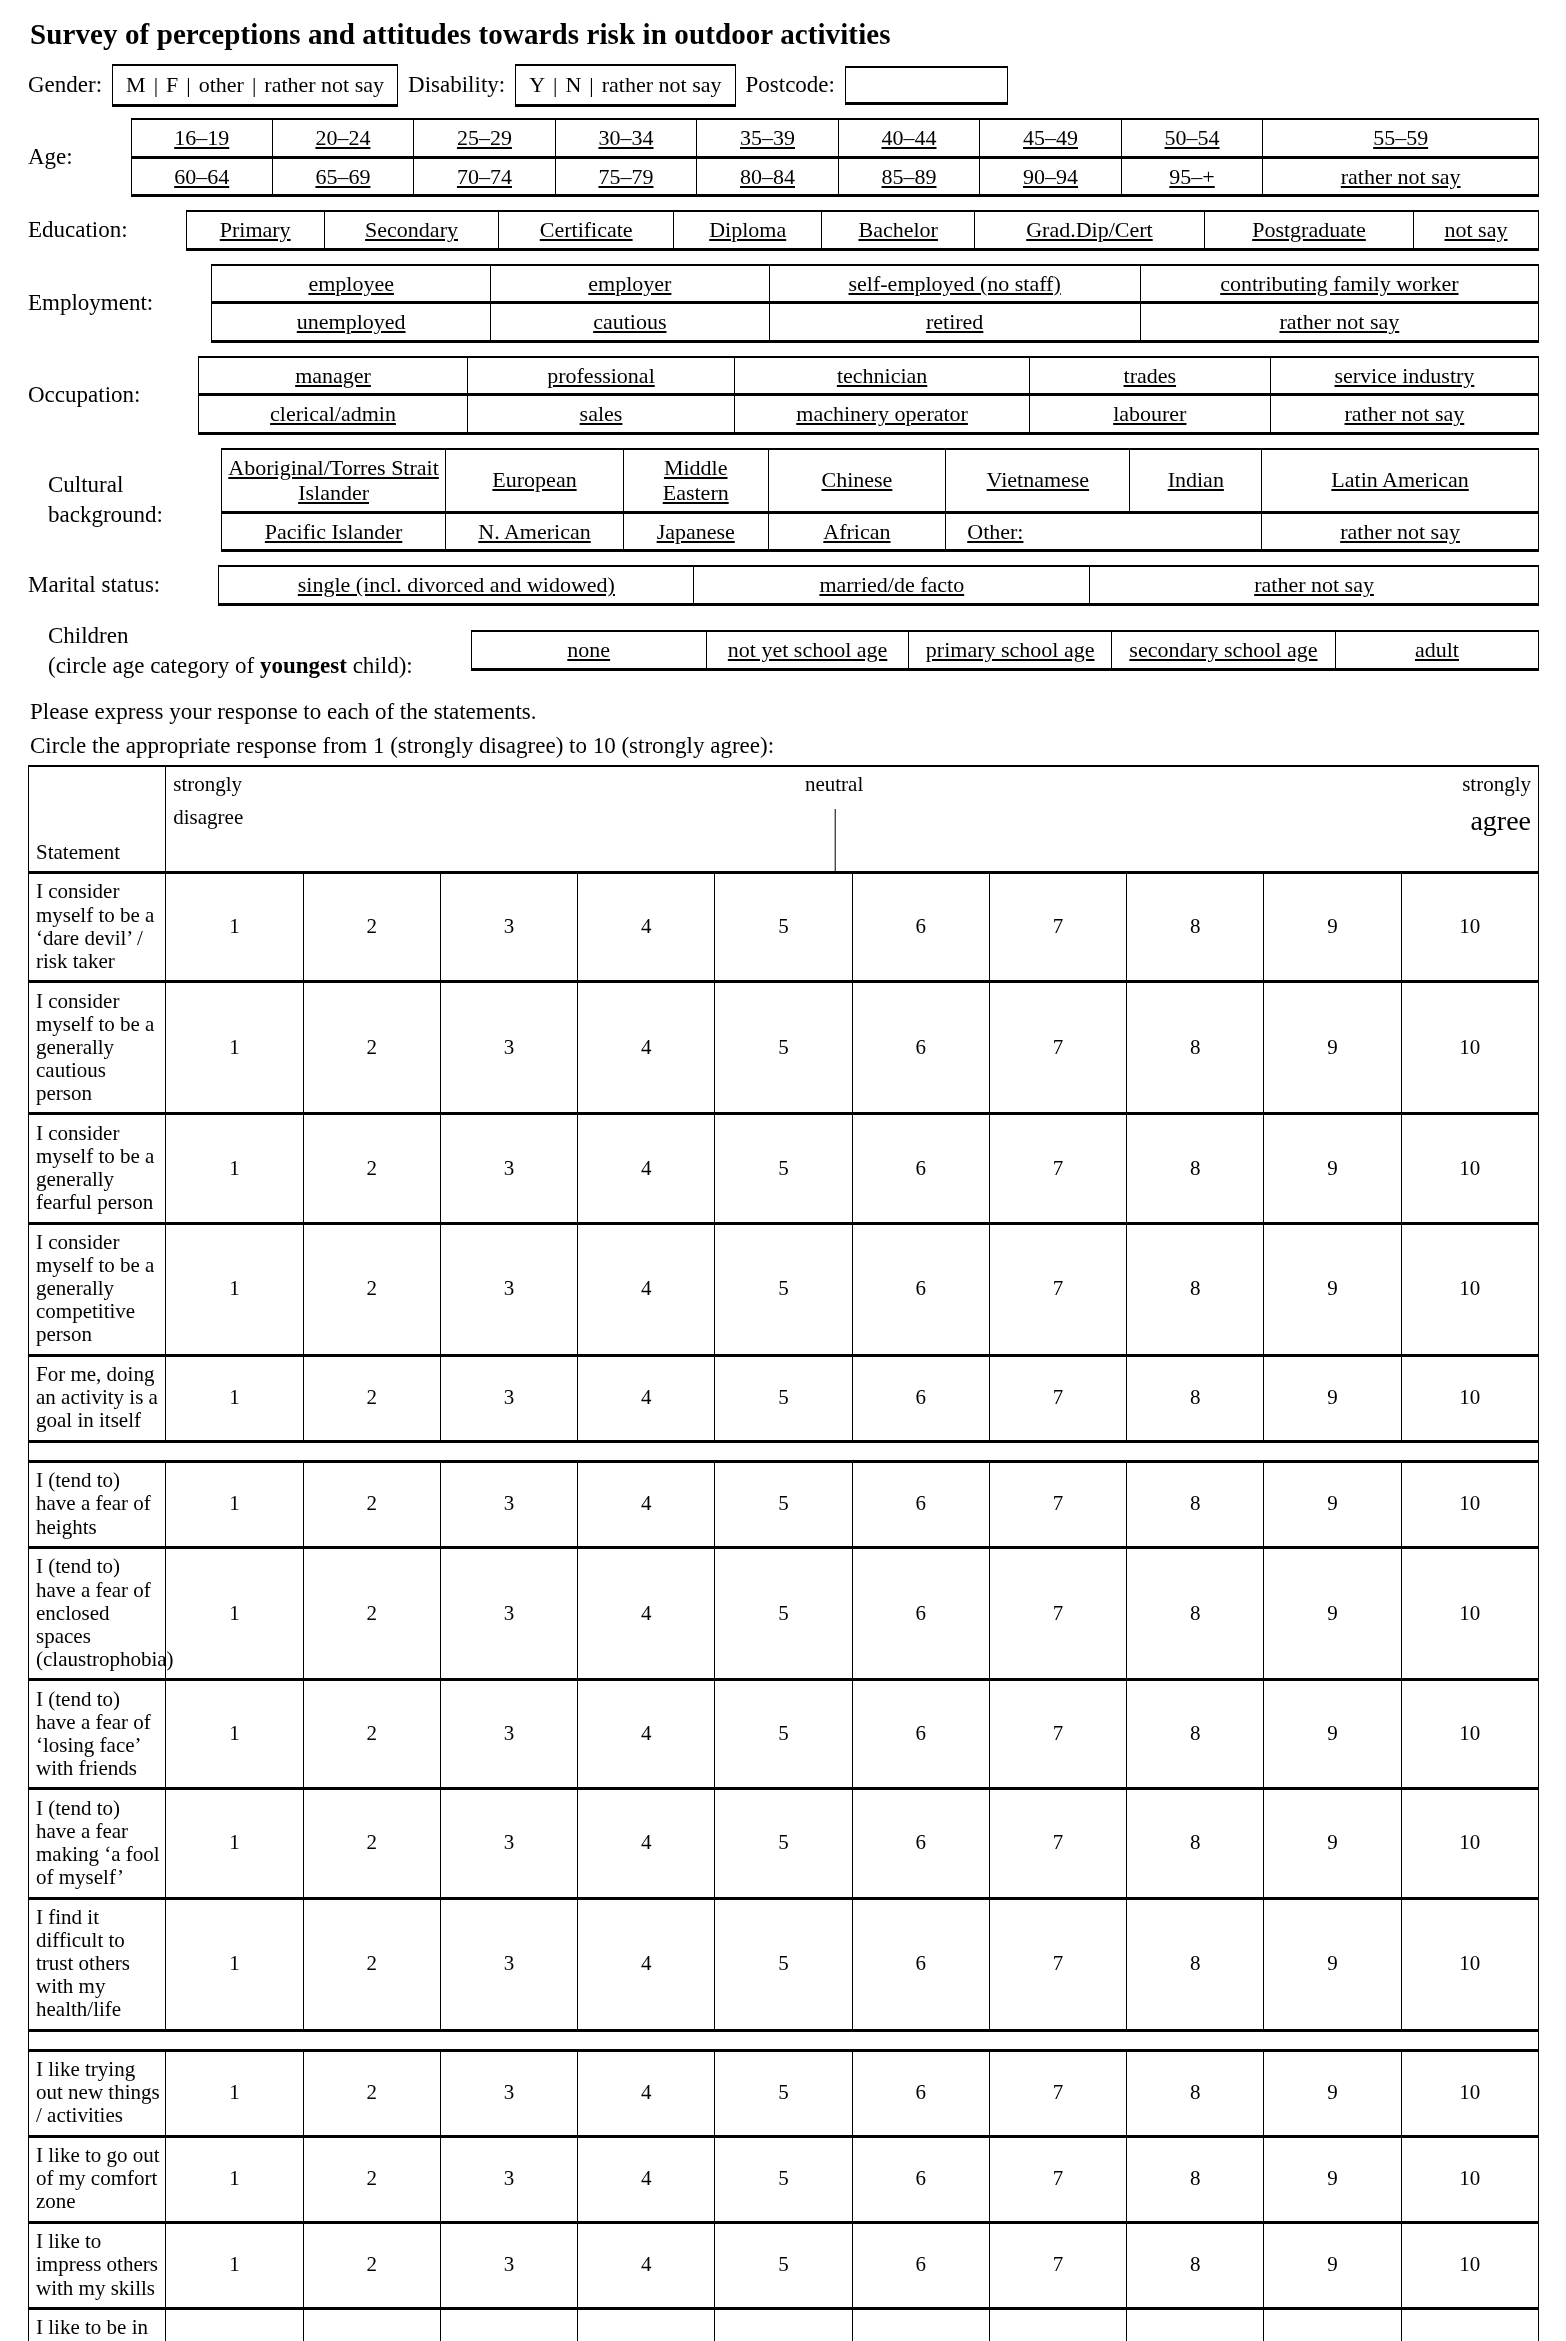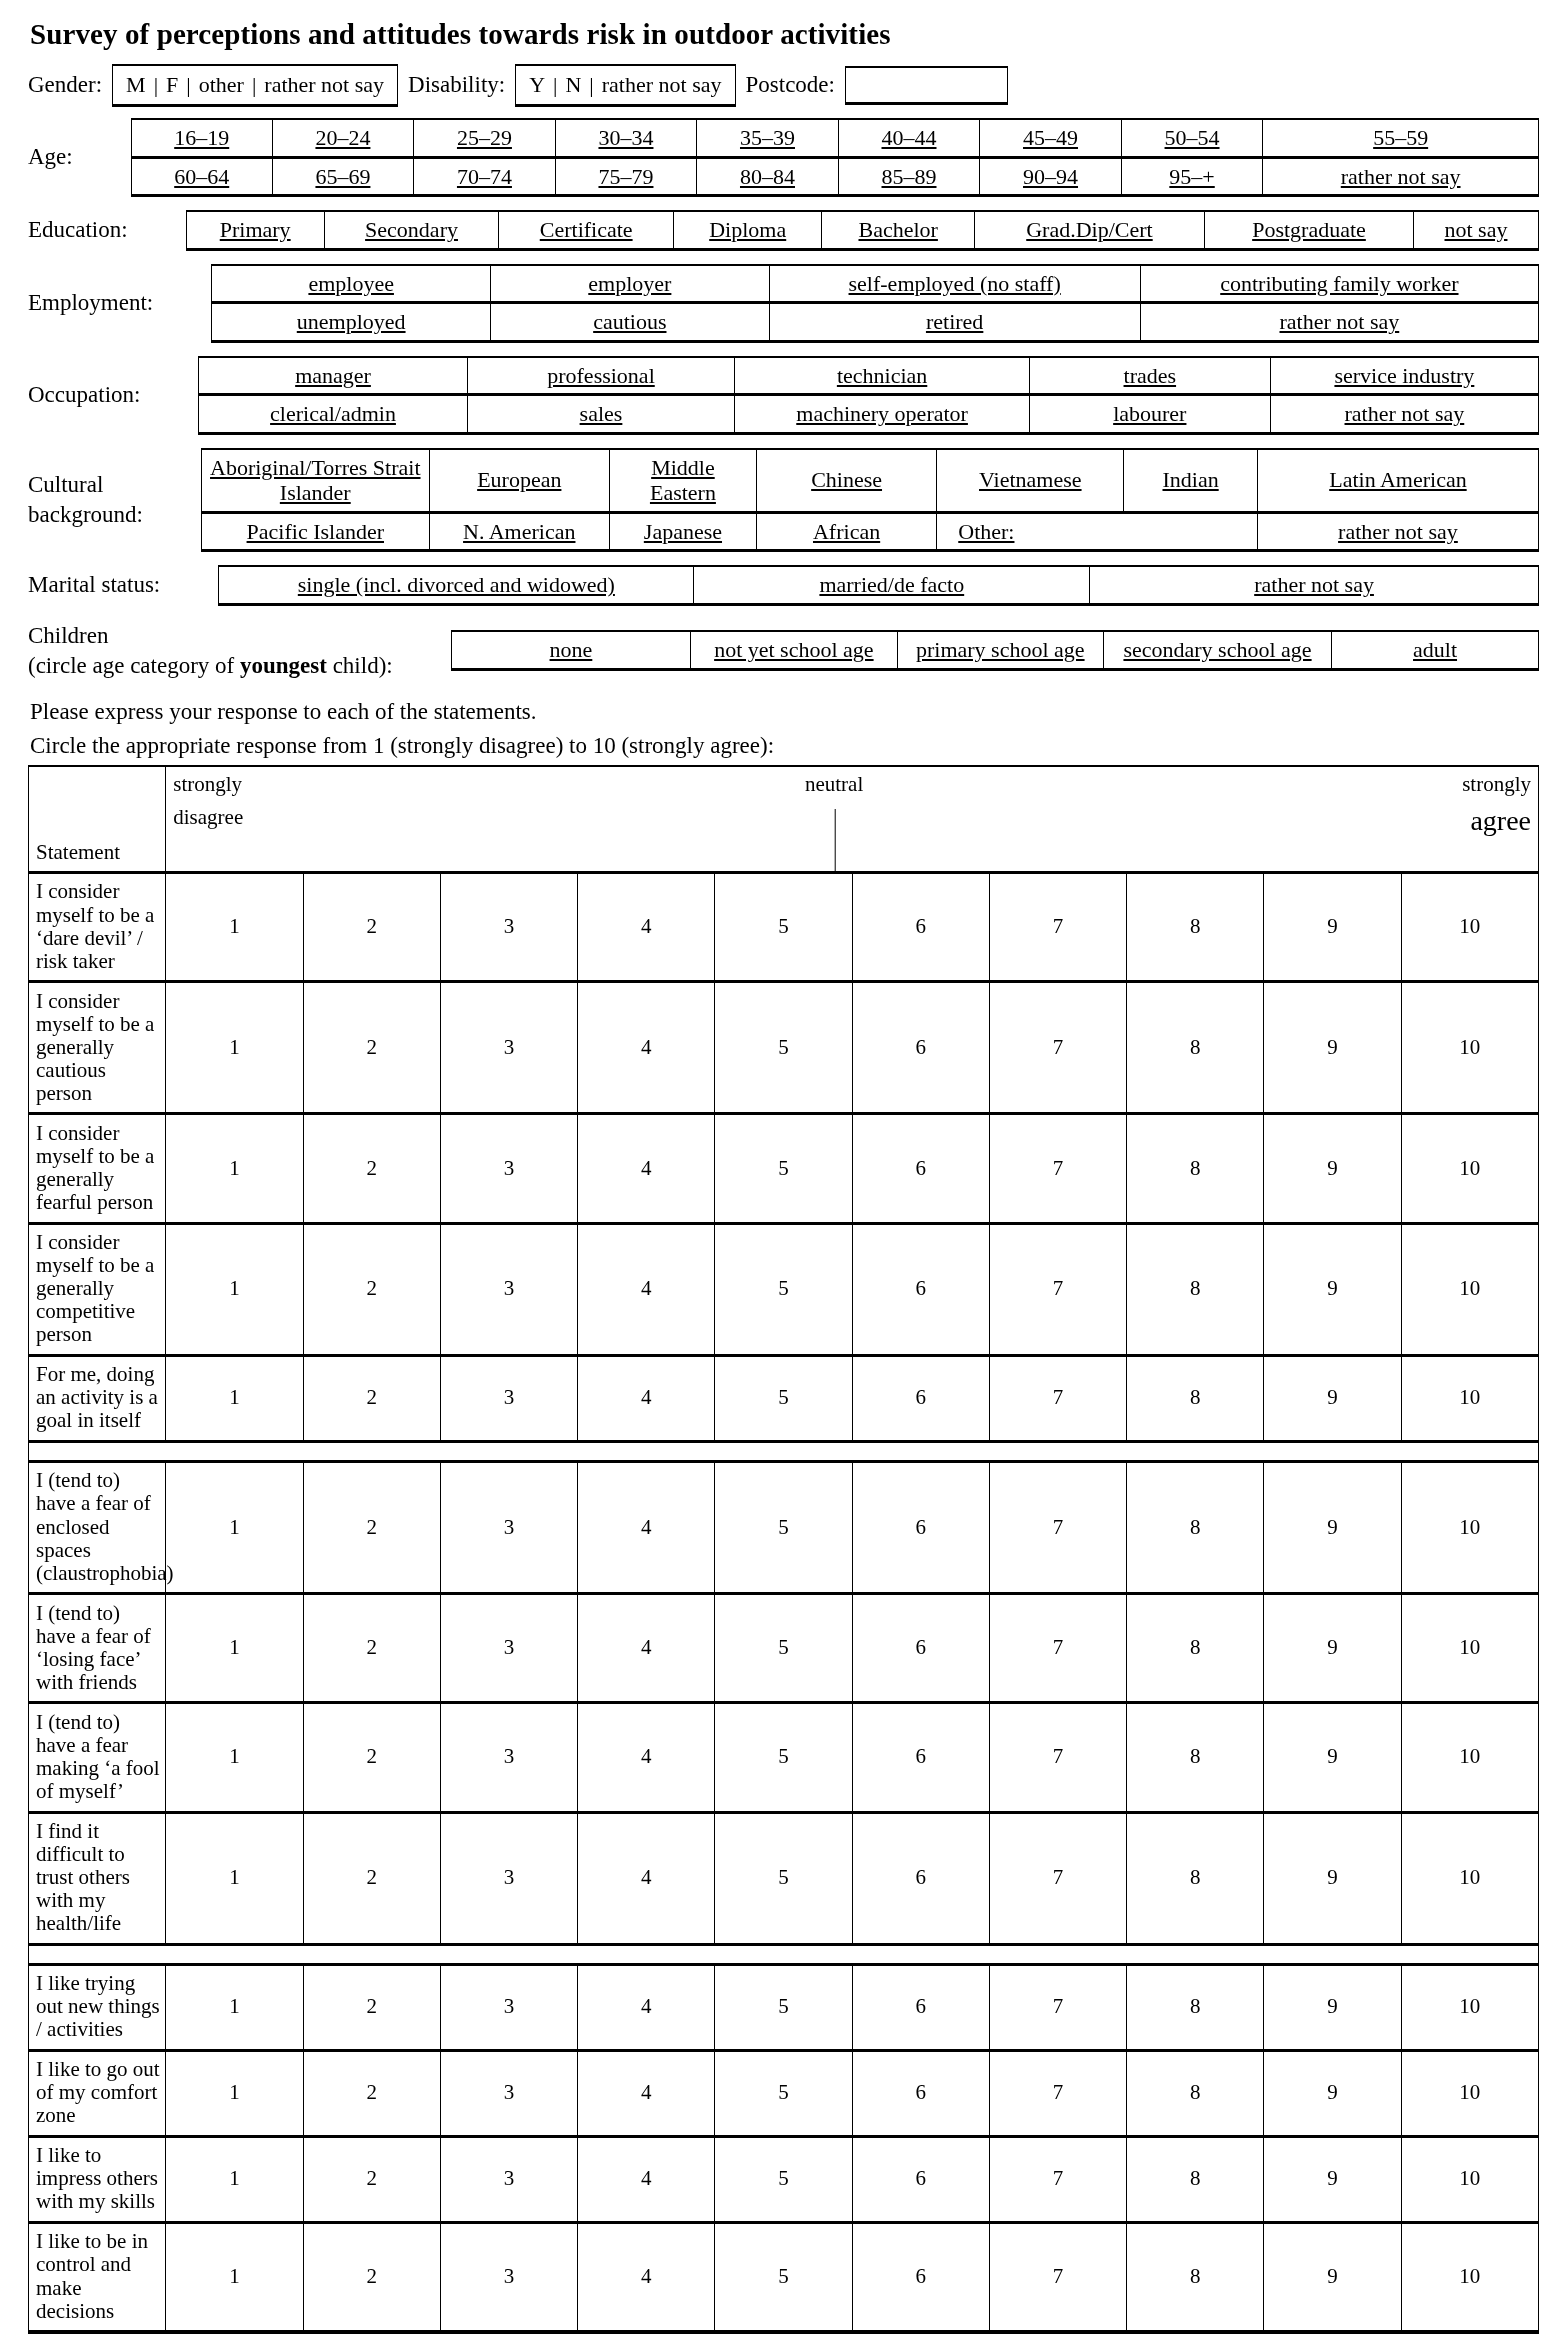--- a/index.html
+++ b/index.html
@@ -45,21 +45,21 @@
   .fbox td:last-child  { border-right: none; }
 
   
   .frow { display:flex; align-items:center; margin-bottom: 13px; gap: 48px; }
   .cap {
     font-size: 23px;
     white-space: nowrap;
     padding-right: 10px;
     line-height:1.24;
   }
-  .cap.two { line-height:1.3; }
+  .cap.two { line-height:1.3;margin-left:20px; }
 
   
   .toprow { display:flex; align-items:center; gap:0; margin: 0 0 11px 0; }
   .toprow .cap { padding-left: 10px; }
   .toprow .cap:first-child { padding-left:0; }
   .inlinebox {
     border:1.5px solid #000; border-top-width:2.5px; border-bottom-width:3.5px;
     font-size:22px; padding: 6px 13px; white-space:nowrap;
   }
   .sep { display:inline-block; padding:0 8px; }
@@ -393,20 +393,33 @@
           <td class="num">6</td>
           <td class="num">7</td>
           <td class="num">8</td>
           <td class="num">9</td>
           <td class="num wide">10</td>
         </tr>
         <tr class="spacer">
           <td colspan="11"></td>
         </tr>
         <tr>
+          <td class="stmt">I (tend to) have a fear of heights</td>
+          <td class="num">1</td>
+          <td class="num">2</td>
+          <td class="num">3</td>
+          <td class="num">4</td>
+          <td class="num">5</td>
+          <td class="num">6</td>
+          <td class="num">7</td>
+          <td class="num">8</td>
+          <td class="num">9</td>
+          <td class="num wide">10</td>
+        </tr>
+        <tr>
           <td class="stmt">I (tend to) have a fear of enclosed spaces (claustrophobia)</td>
           <td class="num">1</td>
           <td class="num">2</td>
           <td class="num">3</td>
           <td class="num">4</td>
           <td class="num">5</td>
           <td class="num">6</td>
           <td class="num">7</td>
           <td class="num">8</td>
           <td class="num">9</td>

